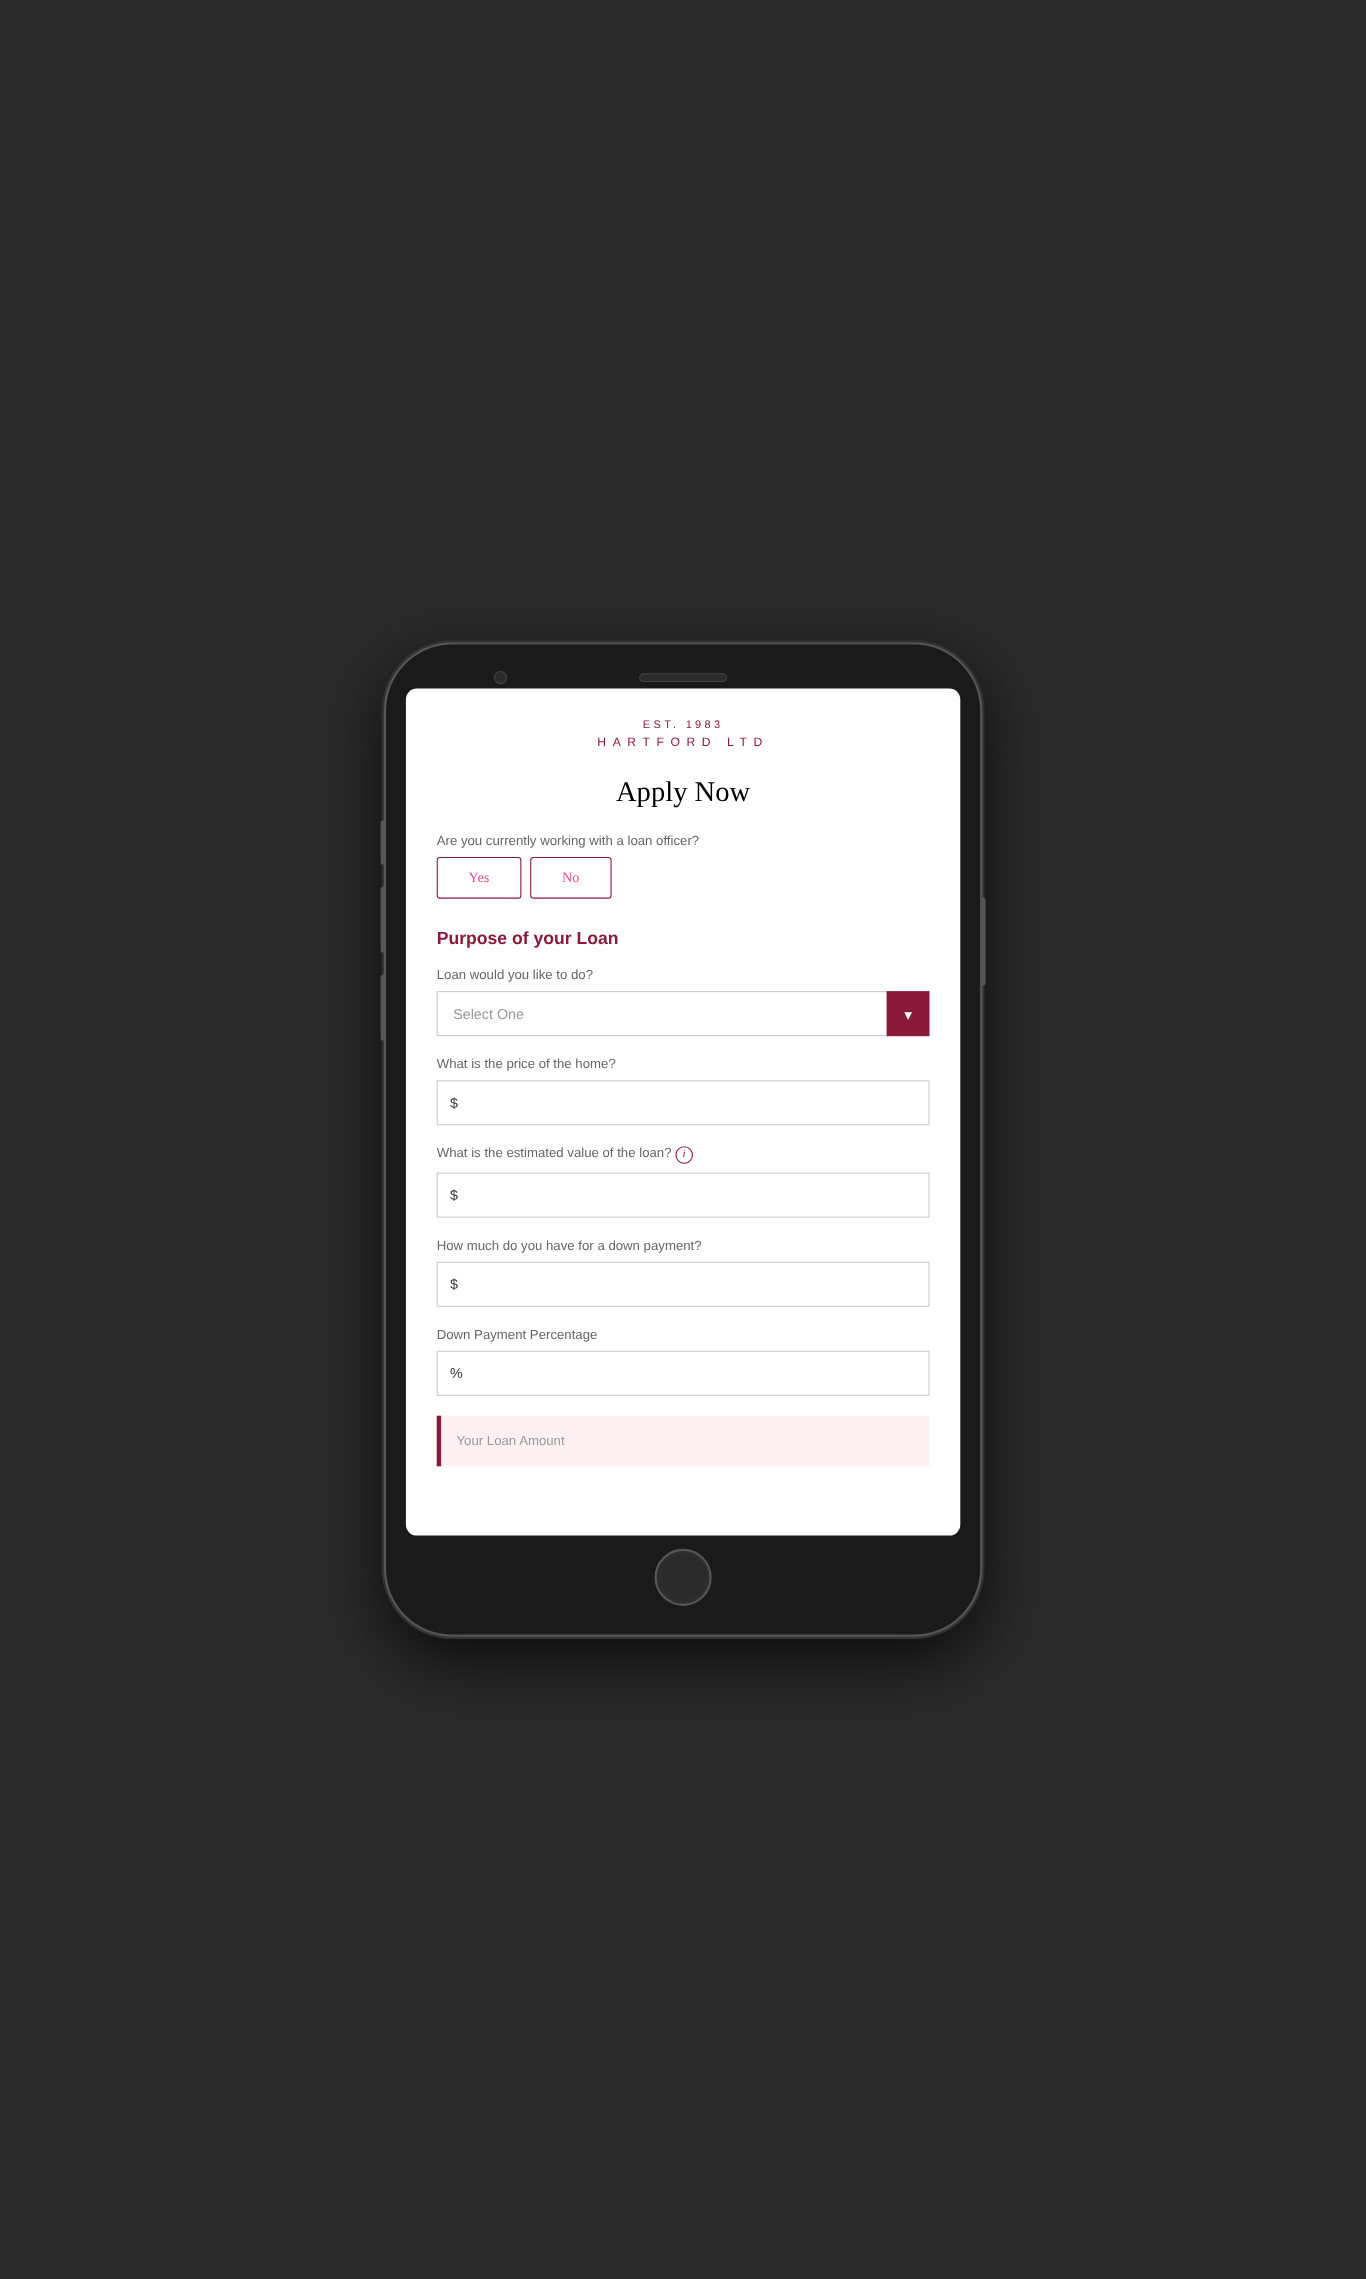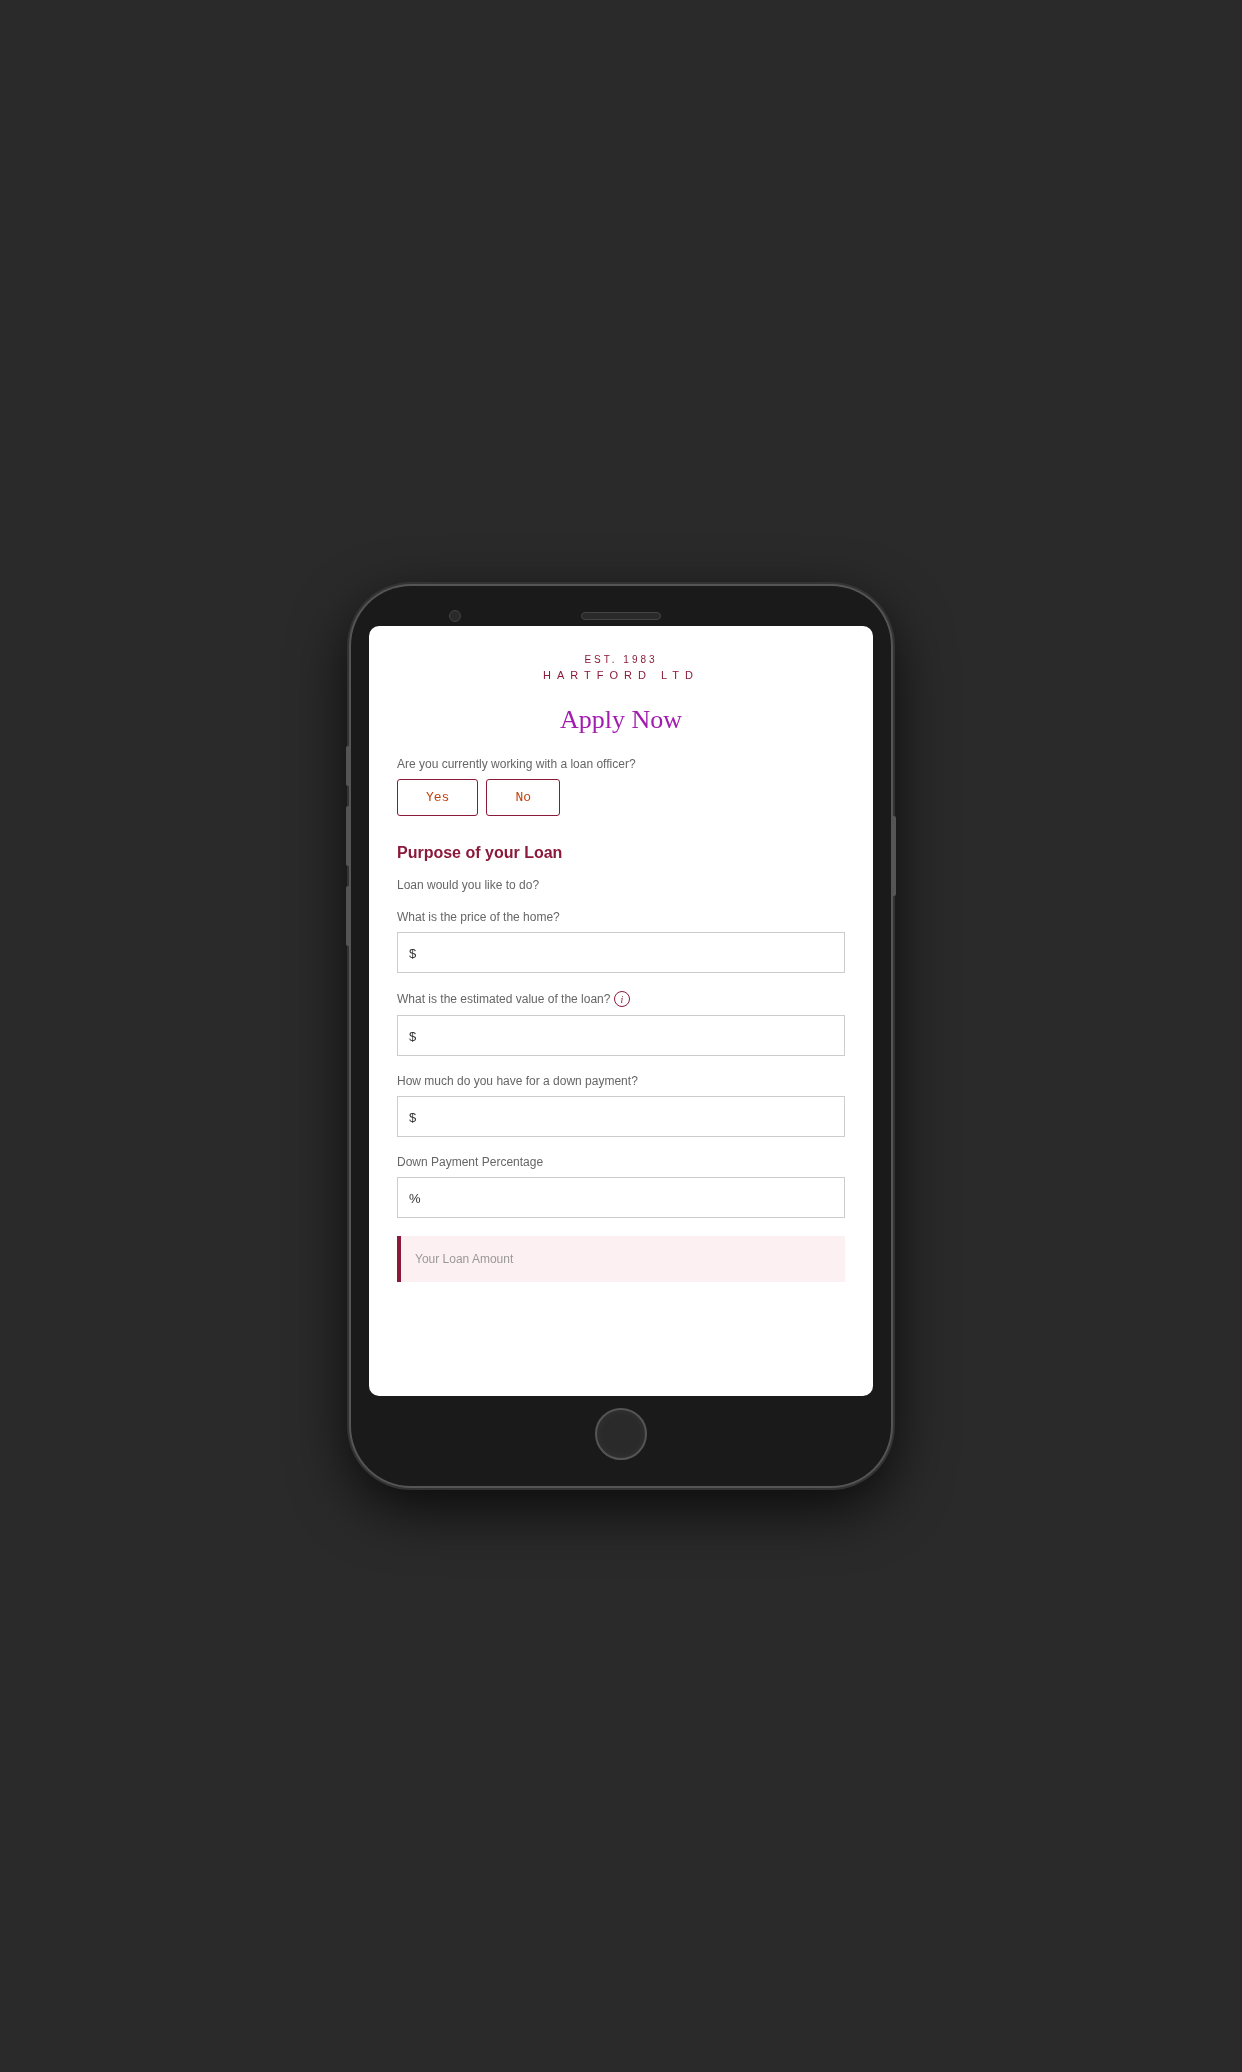--- a/index.html
+++ b/index.html
@@ -154,21 +154,21 @@
       font-size: 11px;
       letter-spacing: 6px;
       color: #8b1a3a;
       font-family: Arial, sans-serif;
       margin-top: 4px;
     }
 
     .page-title {
       font-size: 26px;
       font-weight: 400;
-      color: #a21caf;
+      color: #000000;
       text-align: center;
       margin-bottom: 22px;
       font-family: Georgia, serif;
     }
 
     .question-label {
       font-size: 12px;
       color: #666;
       margin-bottom: 8px;
       font-family: Arial, sans-serif;
@@ -177,25 +177,25 @@
     .yes-no-row {
       display: flex;
       gap: 8px;
       margin-bottom: 28px;
     }
 
     .yn-btn {
       padding: 10px 28px;
       border: 1.5px solid #8b1a3a;
       background: white;
-      color: #c2410c;
+      color: #ec4899;
       font-size: 13px;
       cursor: pointer;
       border-radius: 3px;
-      font-family: Liberation Mono, monospace;
+      font-family: Liberation Serif, serif;
     }
 
     .section-title {
       font-size: 16px;
       font-weight: bold;
       color: #8b1a3a;
       margin-bottom: 16px;
       font-family: Arial, sans-serif;
     }
 
@@ -322,20 +322,28 @@
         <div class="yes-no-row">
           <button class="yn-btn">Yes</button>
           <button class="yn-btn">No</button>
         </div>
       </div>
 
       <div class="section-title">Purpose of your Loan</div>
 
       <div class="field-group">
         <div class="question-label">Loan would you like to do?</div>
+        <div class="select-wrapper">
+          <select class="select-field">
+            <option value="">Select One</option>
+          </select>
+          <button class="select-btn">
+            <span>▾</span>
+          </button>
+        </div>
       </div>
 
       <div class="field-group">
         <div class="question-label">What is the price of the home?</div>
         <div class="dollar-input-wrapper">
           <span class="dollar-prefix">$</span>
           <input class="text-input" type="text" value="" style="">
         </div>
       </div>
 

